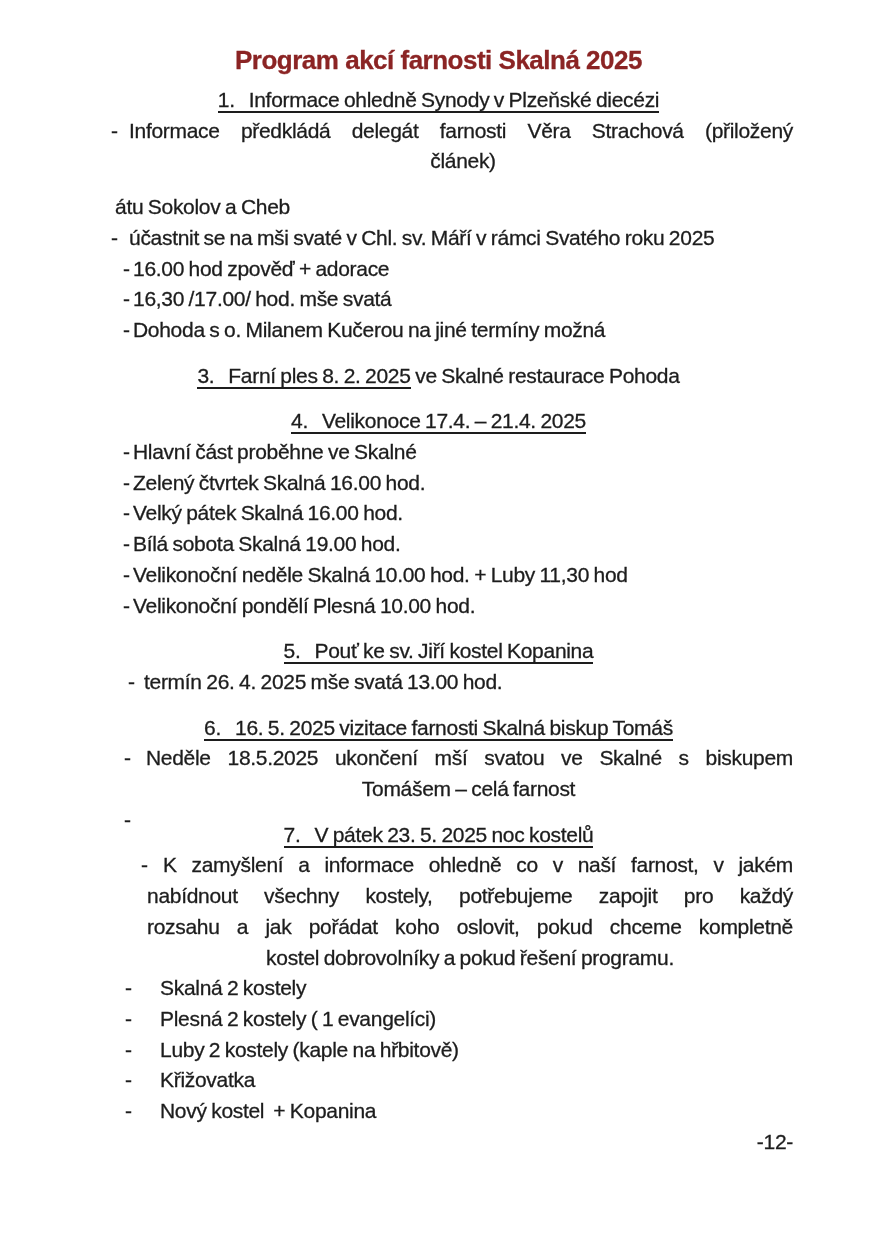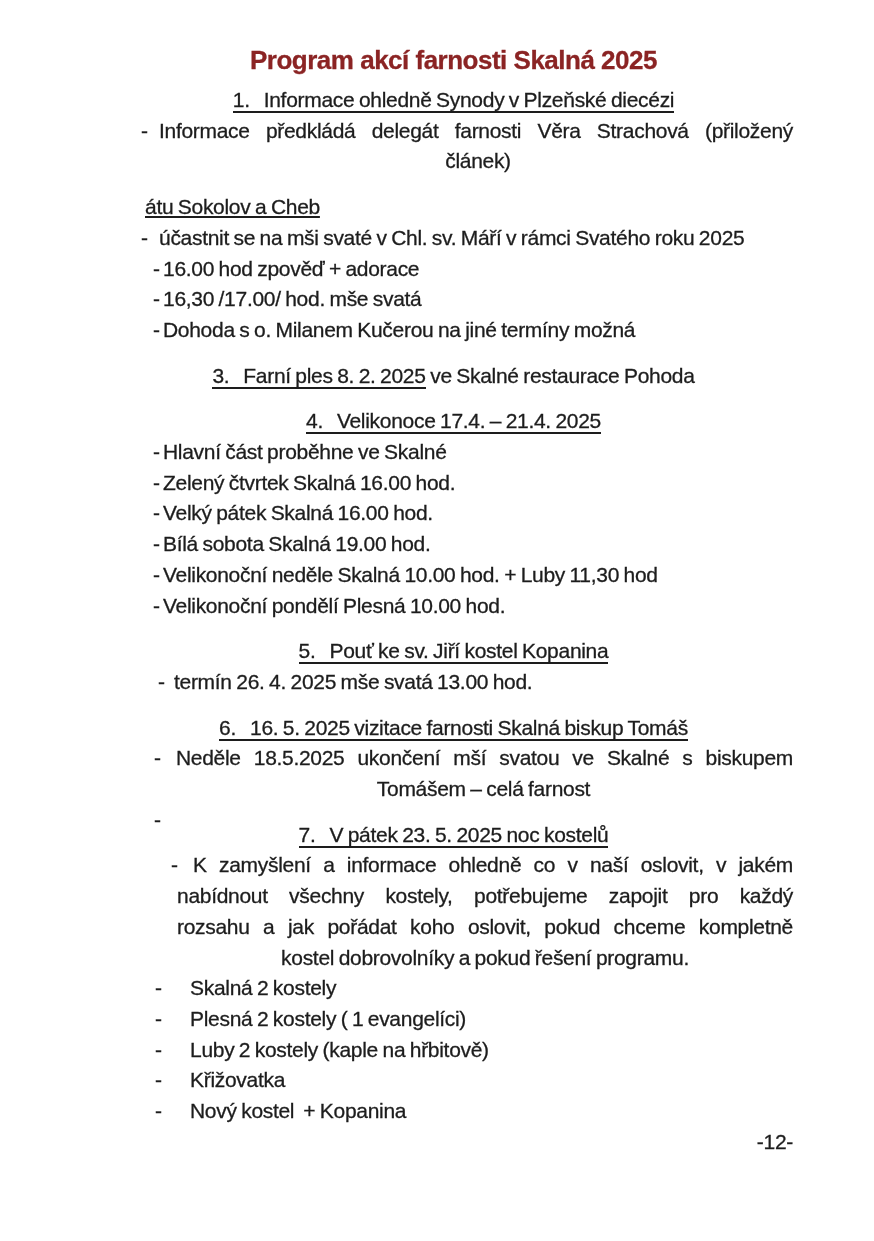--- a/index.html
+++ b/index.html
@@ -6,21 +6,21 @@
     margin: 0;
     padding: 0;
     background: #ffffff;
   }
   .page {
     position: relative;
     width: 874px;
     height: 1241px;
     box-sizing: border-box;
     background: #ffffff;
-    padding: 42px 81px 0 114px;
+    padding: 42px 81px 0 84px;
     font-family: "Liberation Sans", sans-serif;
     font-size: 21px;
     line-height: 30.7px;
     color: #1d1d1d;
     letter-spacing: -0.3px;
     word-spacing: -1px;
     -webkit-text-stroke: 0.3px currentColor;
     overflow: hidden;
   }
   .title {
@@ -33,21 +33,21 @@
     margin-bottom: 0;
   }
   .sec { margin-top: 15px; }
   .sec.first { margin-top: 7px; }
 
   .line { position: relative; white-space: pre-wrap; }
   .stretch { text-align: justify; text-align-last: justify; }
 
   
   .heading { padding-left: 31px; text-indent: -31px; text-align: center; }
-  .heading-cont { padding-left: 31px; text-decoration: underline; }
+  .heading-cont { padding-left: 31px; }
   .num {
     border-bottom: 2px solid #1d1d1d;
     padding-right: 14px;
   }
   .hu { border-bottom: 2px solid #1d1d1d; }
 
   
   .dash { position: absolute; top: 0; }
   .ind-a { padding-left: 49px; }  .ind-a .dash { left: 31px; }  .ind-a.first { text-indent: -4px; }
   .ind-b { padding-left: 49px; }  .ind-b .dash { left: 39px; }
@@ -95,21 +95,21 @@
         <div class="line ind-c first"><span class="dash">-</span><span class="txt">termín 26. 4. 2025 mše svatá 13.00 hod.</span></div>
       </div>
       <div class="sec">
         <div class="line heading"><span class="num">6.</span><span class="hu">16. 5. 2025 vizitace farnosti Skalná biskup Tomáš</span></div>
         <div class="line ind-d first stretch"><span class="dash">-</span><span class="txt">Neděle 18.5.2025 ukončení mší svatou ve Skalné s biskupem</span></div>
         <div class="line ind-d cont"><span class="txt">Tomášem – celá farnost</span></div>
         <div class="line ind-d first"><span class="dash">-</span></div>
       </div>
       <div class="sec">
         <div class="line heading"><span class="num">7.</span><span class="hu">V pátek 23. 5. 2025 noc kostelů</span></div>
-        <div class="line ind-e first stretch"><span class="dash">-</span><span class="txt">K zamyšlení a informace ohledně co v naší oslovit, v jakém</span></div>
+        <div class="line ind-e first stretch"><span class="dash">-</span><span class="txt">K zamyšlení a informace ohledně co v naší farnost, v jakém</span></div>
         <div class="line ind-e cont stretch"><span class="txt">nabídnout všechny kostely, potřebujeme zapojit pro každý</span></div>
         <div class="line ind-e cont stretch"><span class="txt">rozsahu a jak pořádat koho oslovit, pokud chceme kompletně</span></div>
         <div class="line ind-e cont"><span class="txt">kostel dobrovolníky a pokud řešení programu.</span></div>
         <div class="line ind-f first"><span class="dash">-</span><span class="txt">Skalná 2 kostely</span></div>
         <div class="line ind-f first"><span class="dash">-</span><span class="txt">Plesná 2 kostely ( 1 evangelíci)</span></div>
         <div class="line ind-f first"><span class="dash">-</span><span class="txt">Luby 2 kostely (kaple na hřbitově)</span></div>
         <div class="line ind-f first"><span class="dash">-</span><span class="txt">Křižovatka</span></div>
         <div class="line ind-f first"><span class="dash">-</span><span class="txt">Nový kostel  + Kopanina</span></div>
       </div>
     </div>

